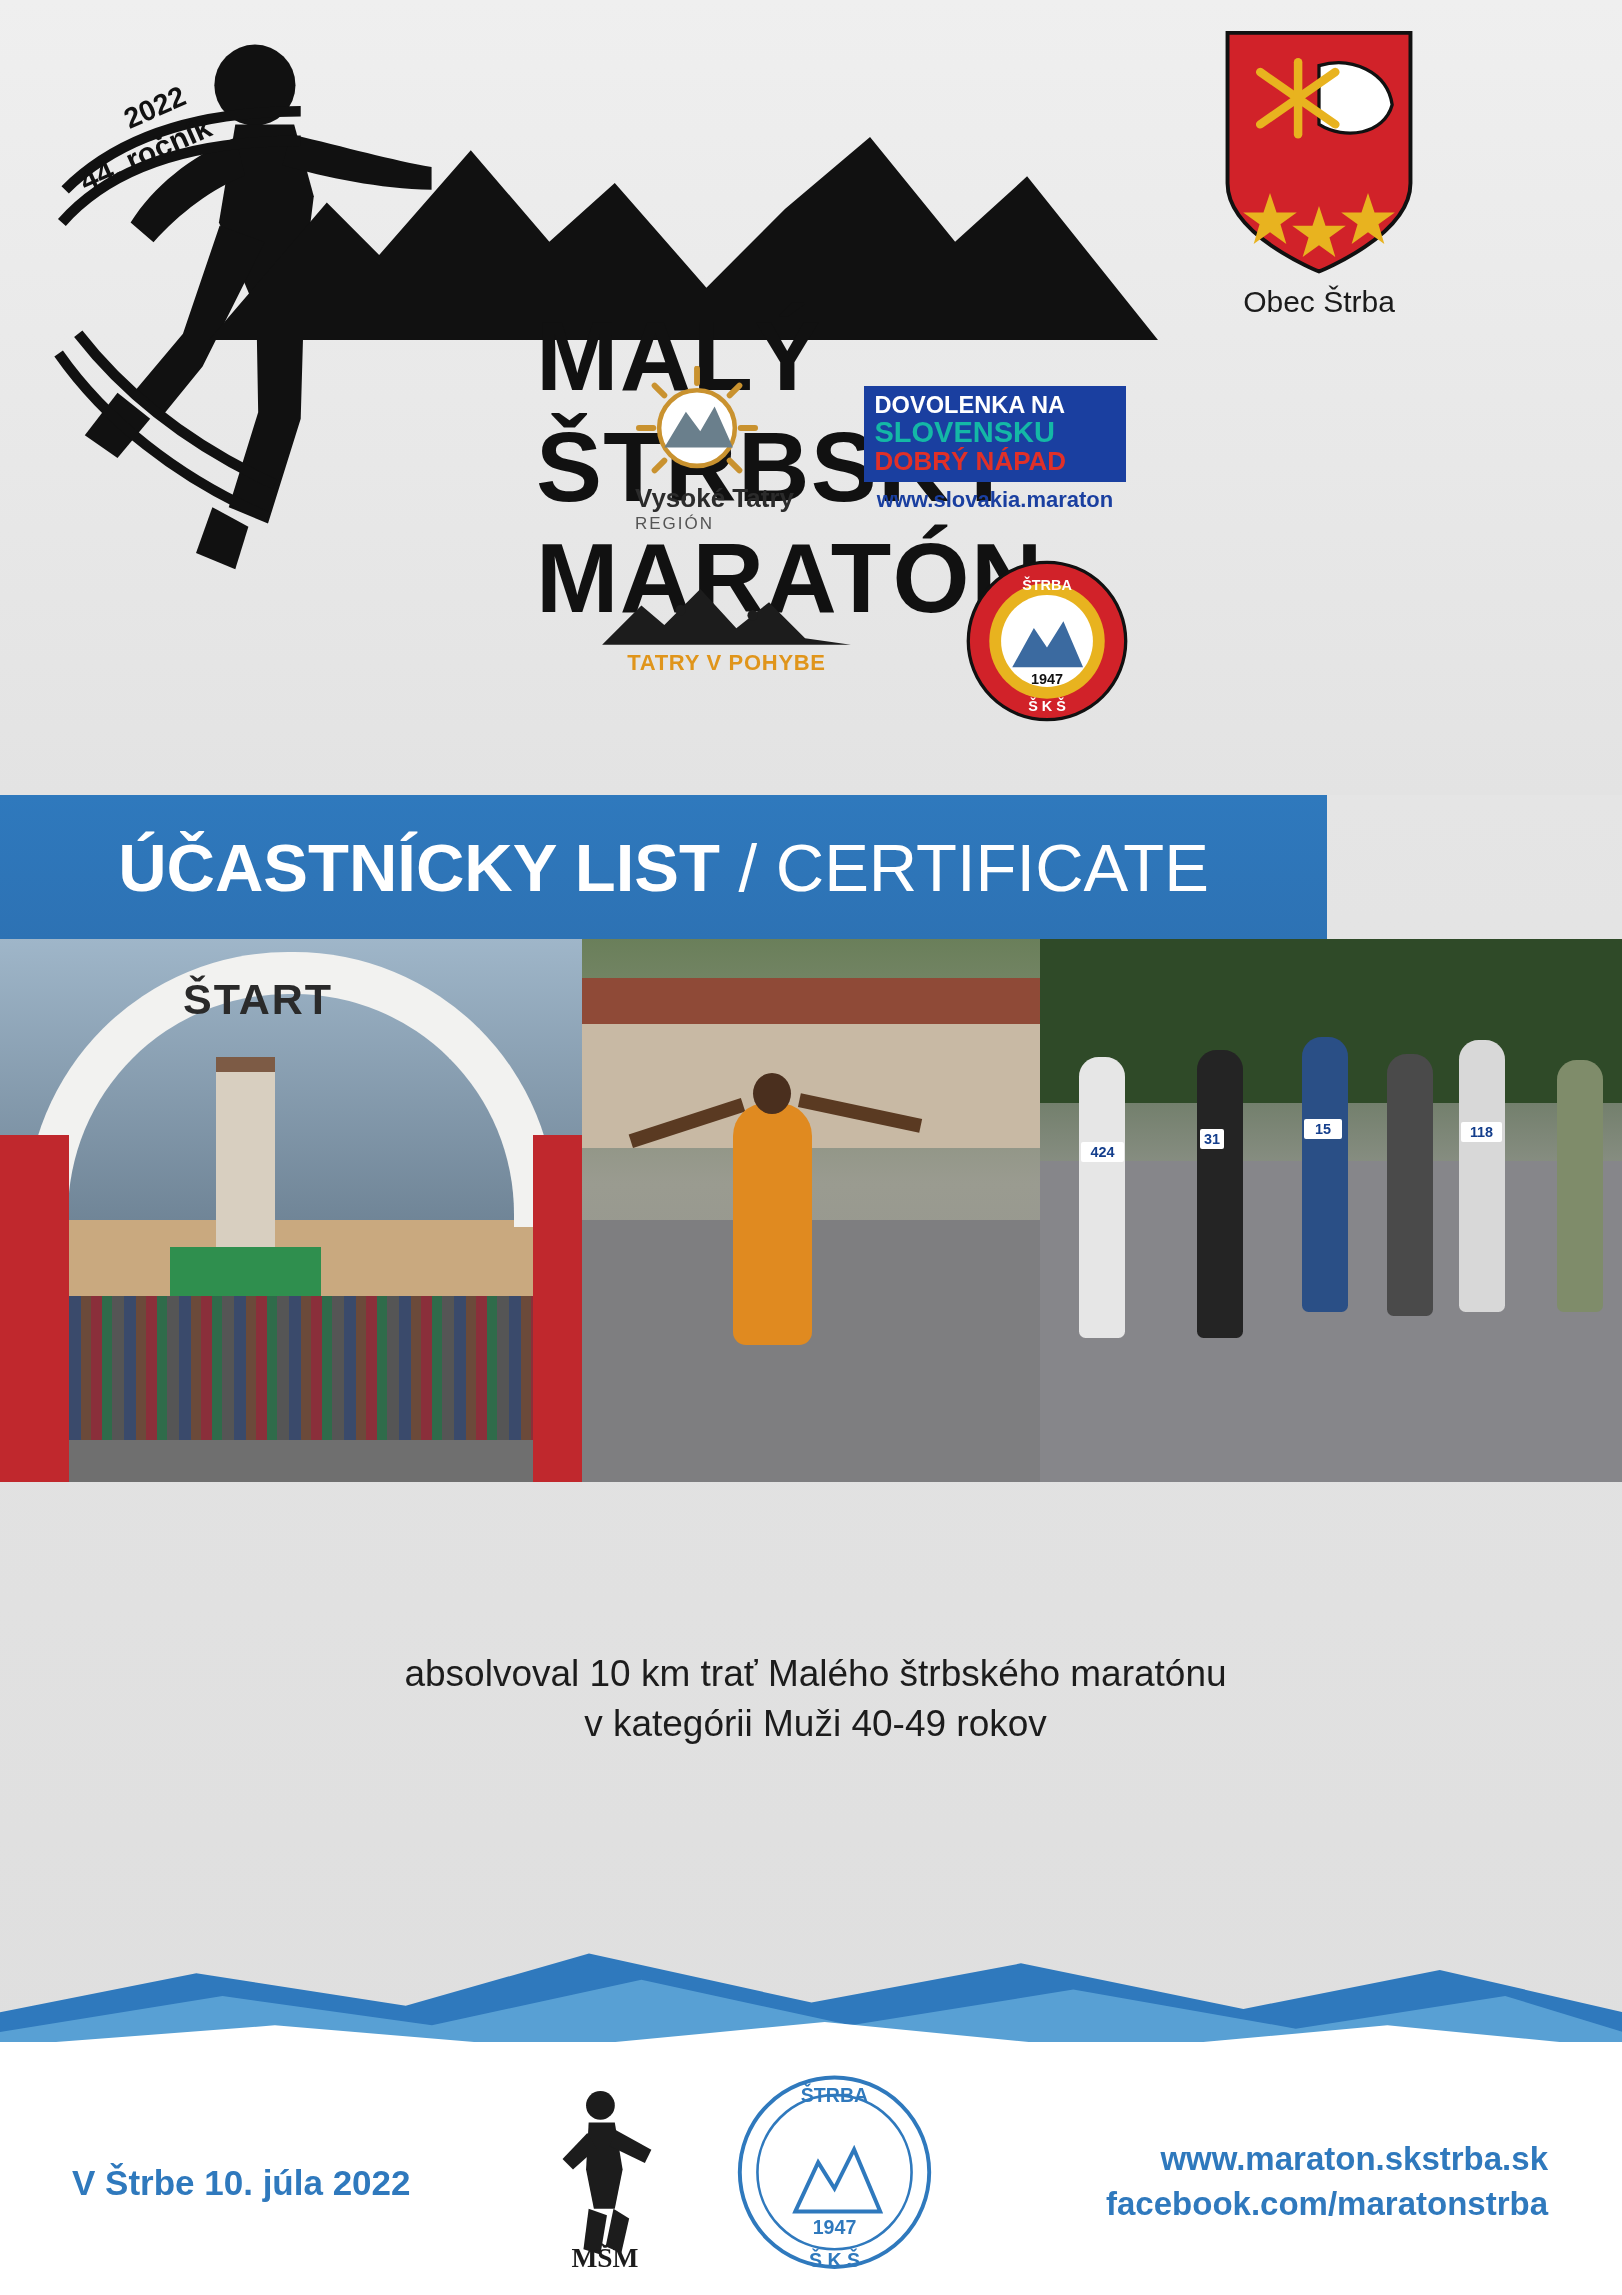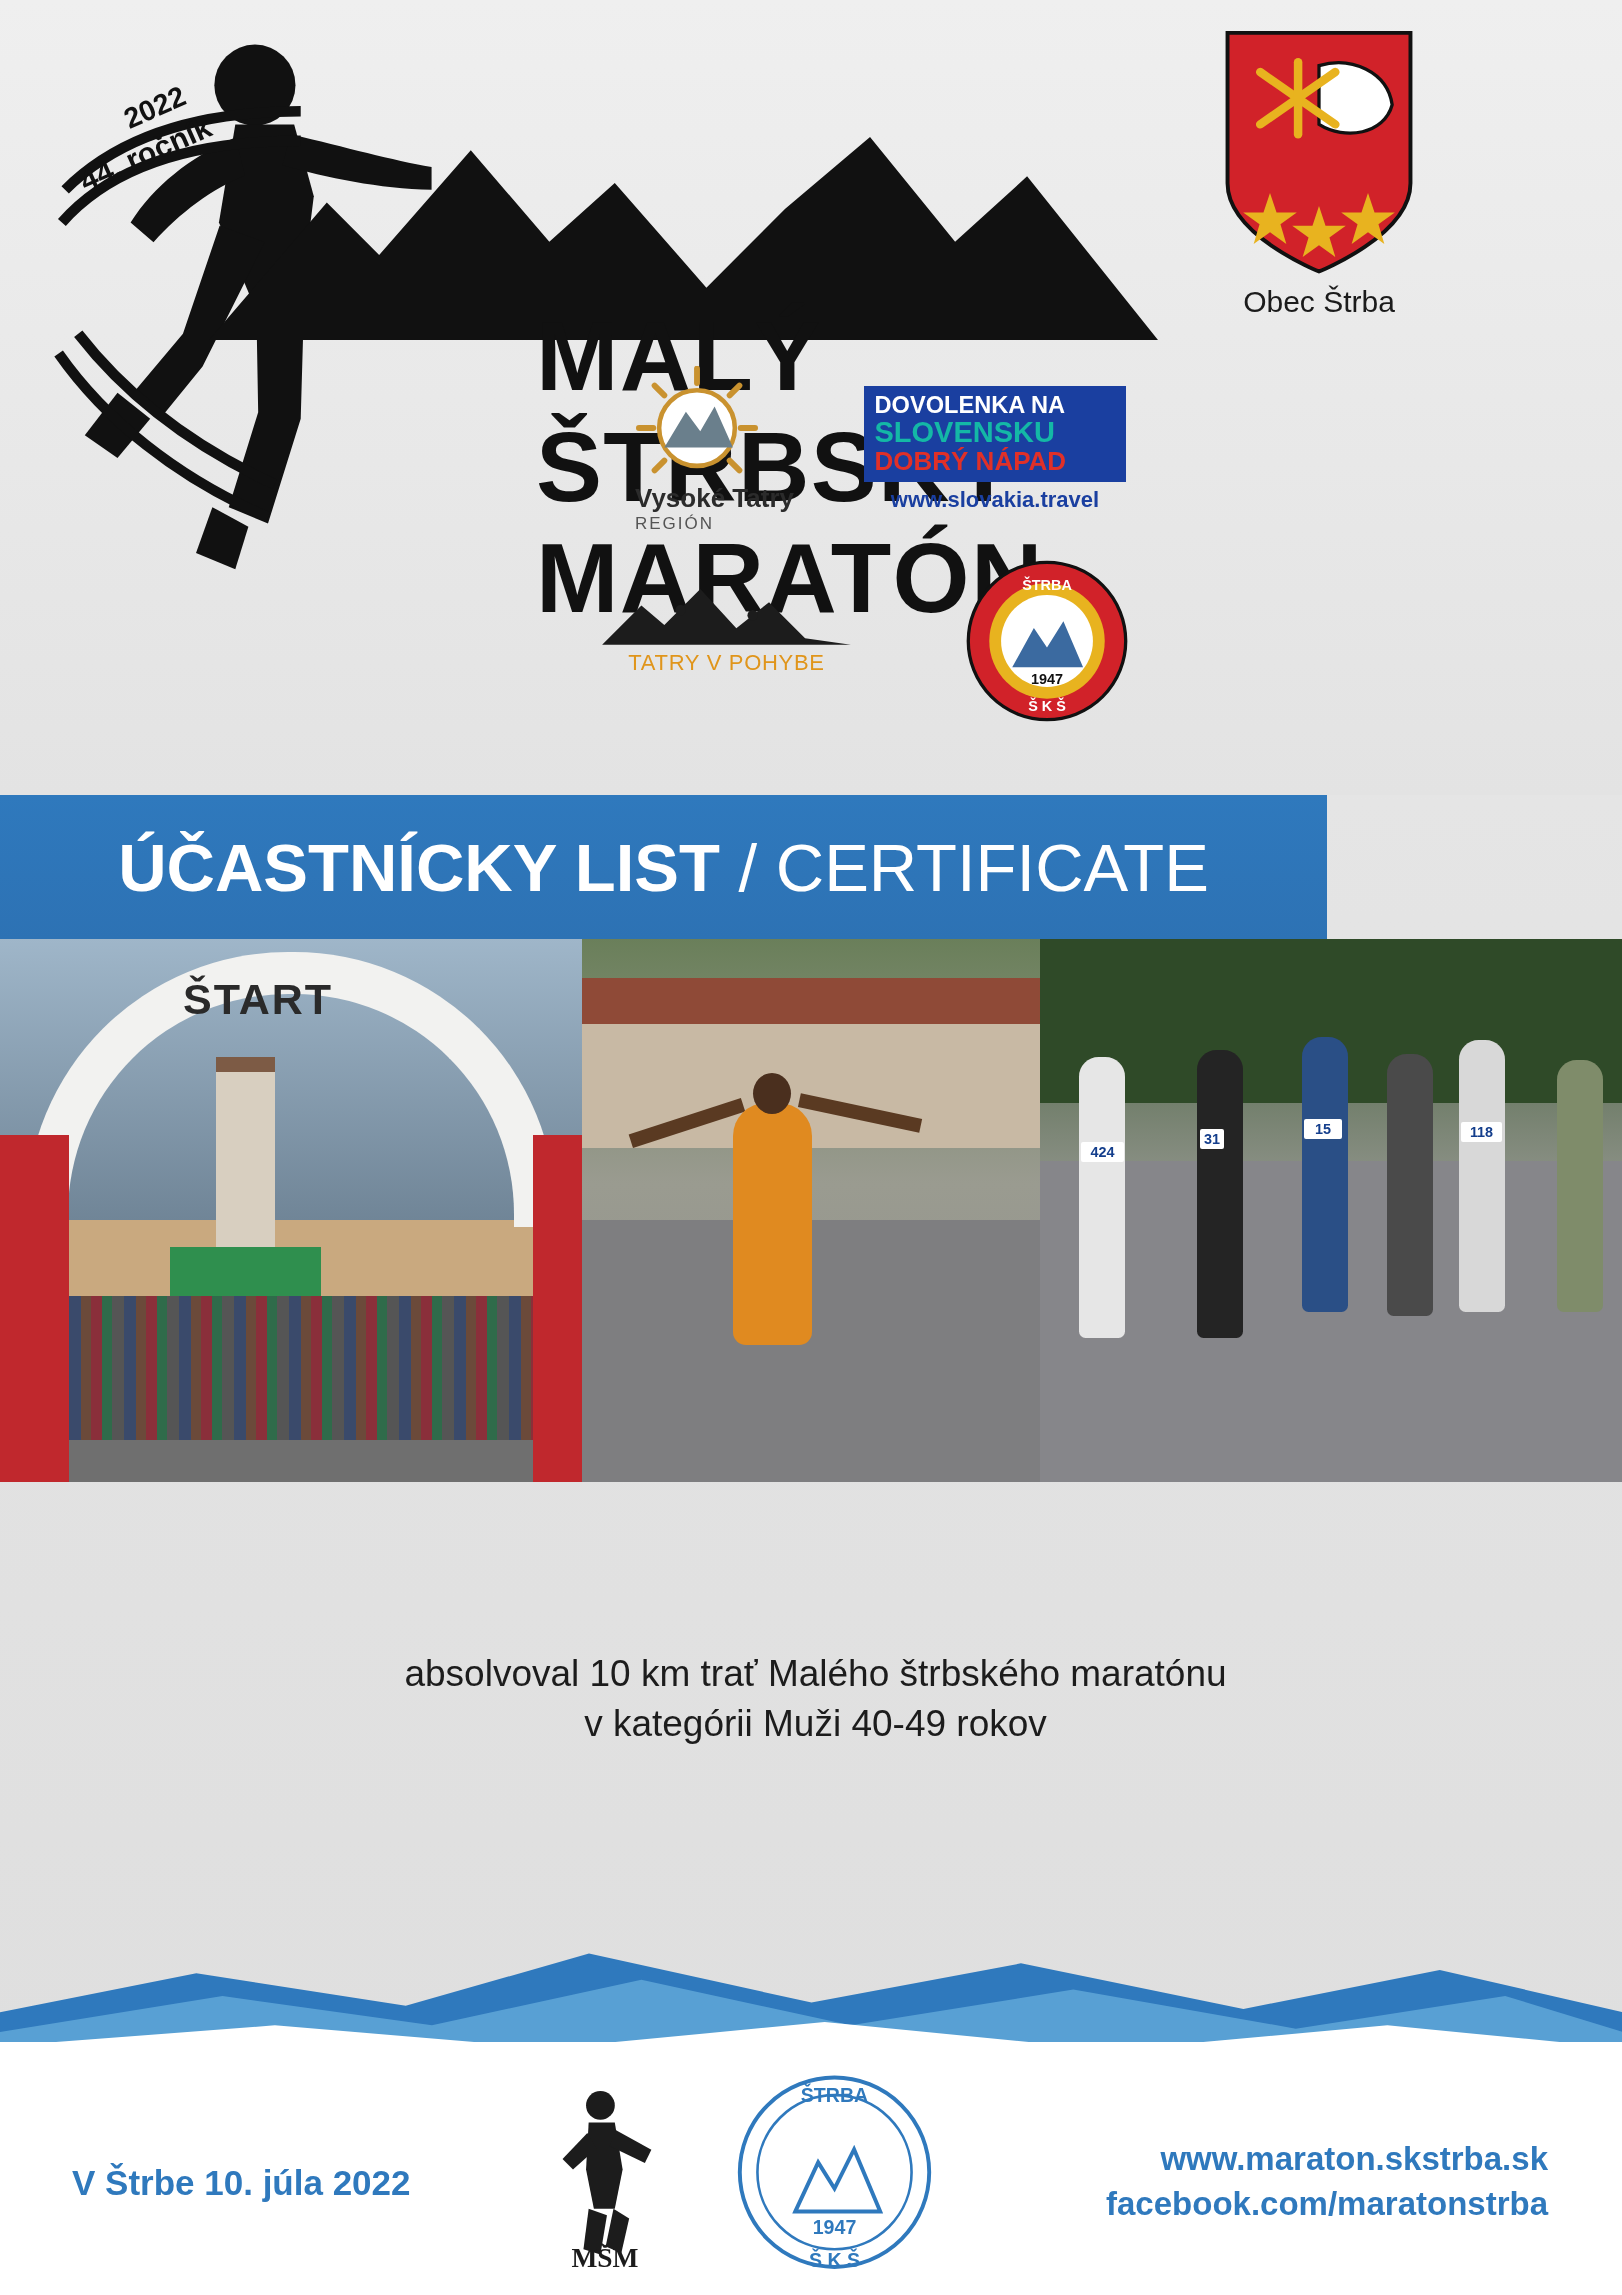--- a/index.html
+++ b/index.html
@@ -92,21 +92,21 @@
   .slov-url {
     margin-top: 5.2px;
     color: #1a3fa0; font-size: 22px; font-weight: bold; text-align: center;
   }
   .sponsor-tvp {
     position: absolute;
     right: 772px; top: 576px;
     width: 249px; text-align: center;
   }
   .tvp-text {
-    color: #e0951b; font-size: 22px; font-weight: normal; letter-spacing: 0.7px;
+    color: #e0951b; font-size: 22px; font-weight: bold; letter-spacing: 0.7px;
   }
   .sks-badge {
     position: absolute;
     right: 494px; top: 559px;
     width: 164px; height: 164px;
   }
 
   
   .blue-bar {
     position: absolute;
@@ -296,21 +296,21 @@
       <div class="st-name">Vysoké Tatry</div>
       <div class="st-sub">REGIÓN</div>
     </div>
 
     <div class="sponsor-slovakia">
       <div class="slov-box">
         <div class="slov-l1">DOVOLENKA NA</div>
         <div class="slov-l2">SLOVENSKU</div>
         <div class="slov-l3">DOBRÝ NÁPAD</div>
       </div>
-      <div class="slov-url">www.slovakia.travel</div>
+      <div class="slov-url">www.slovakia.maraton</div>
     </div>
 
     <div class="sponsor-tvp">
       <svg width="249" height="72" viewBox="0 0 380 110">
         <path d="M0 105 L60 45 L95 75 L150 20 L205 80 L255 40 L310 95 L380 105 Z" fill="#1c1c1c"></path>
         <circle cx="120" cy="52" r="8" fill="#1c1c1c"></circle>
         <circle cx="230" cy="60" r="8" fill="#1c1c1c"></circle>
       </svg>
       <div class="tvp-text">TATRY V POHYBE</div>
     </div>

